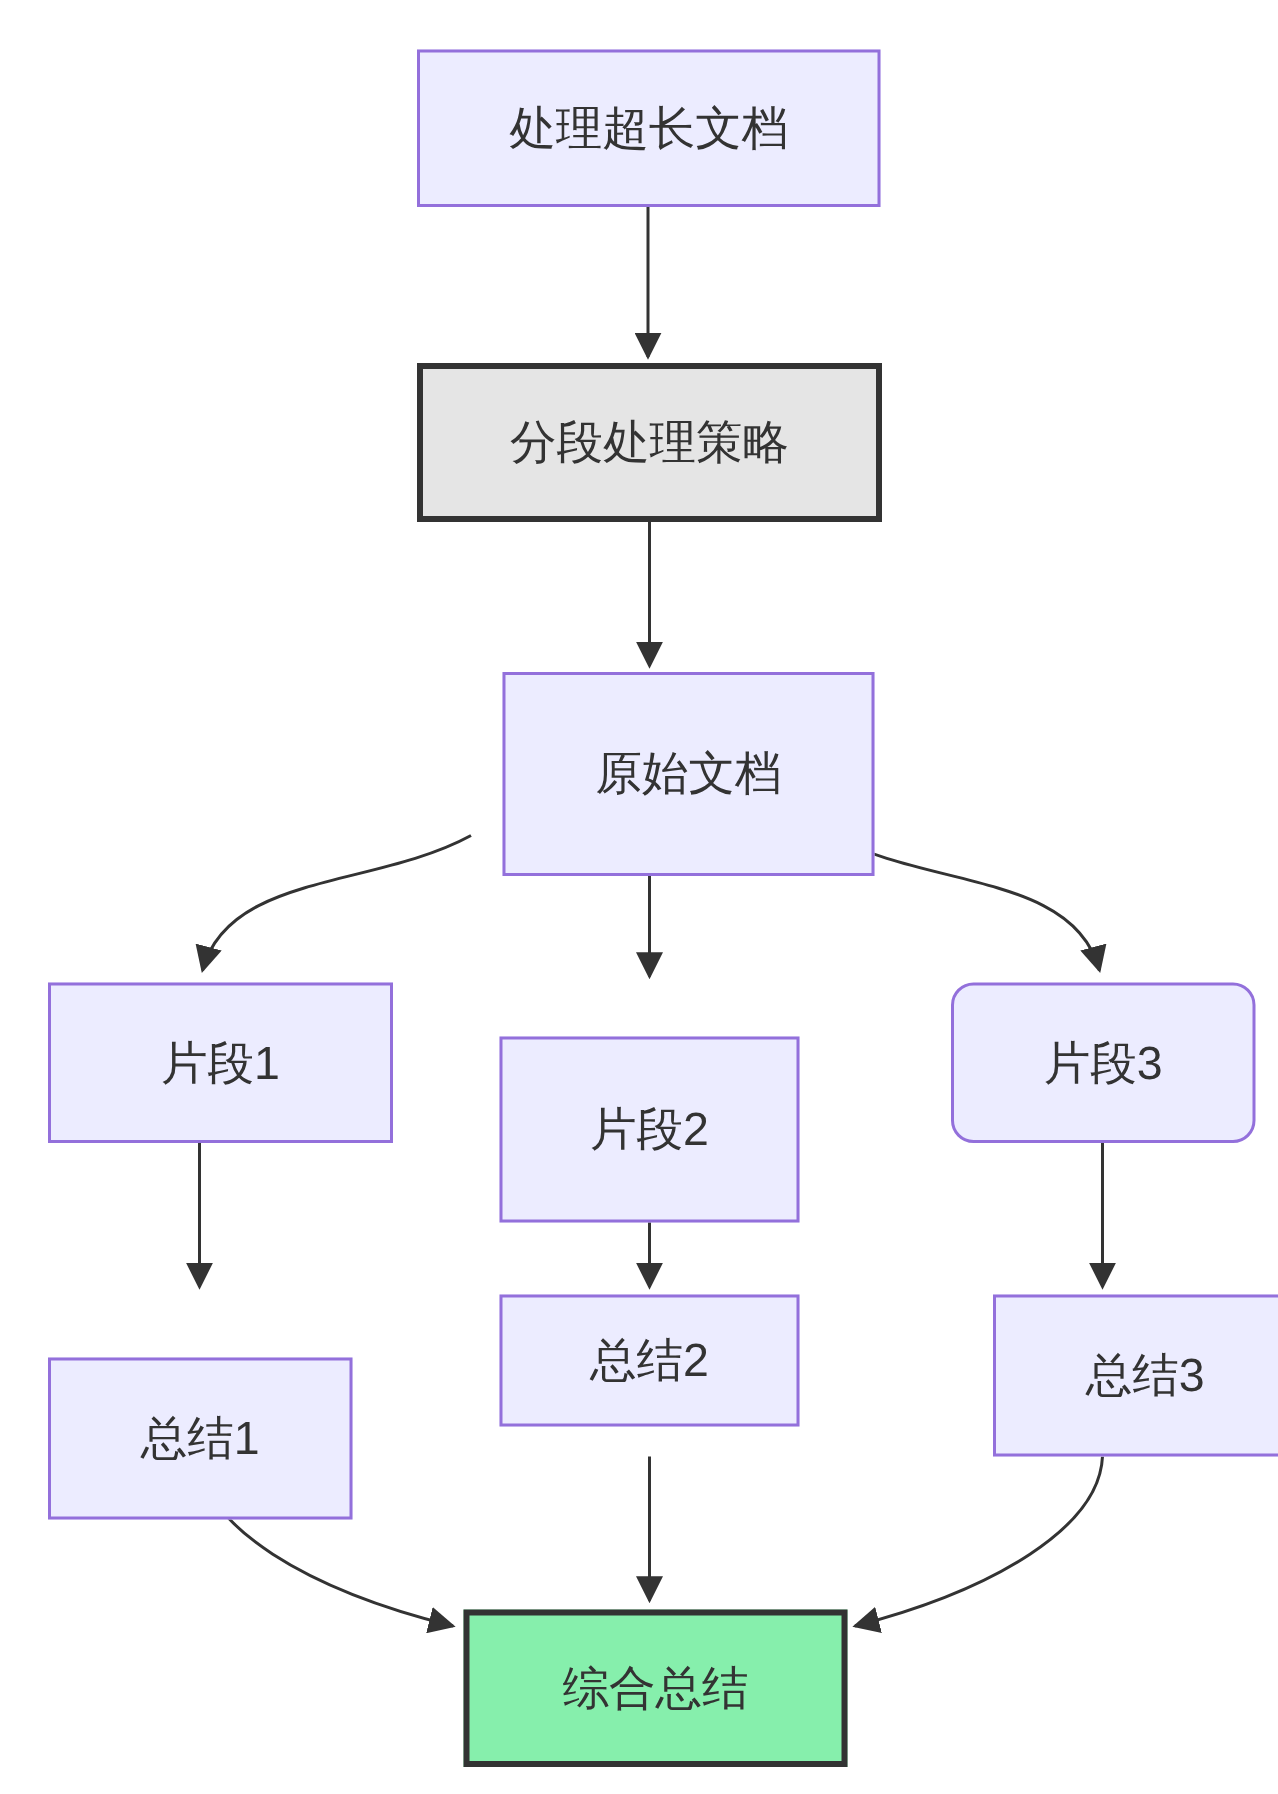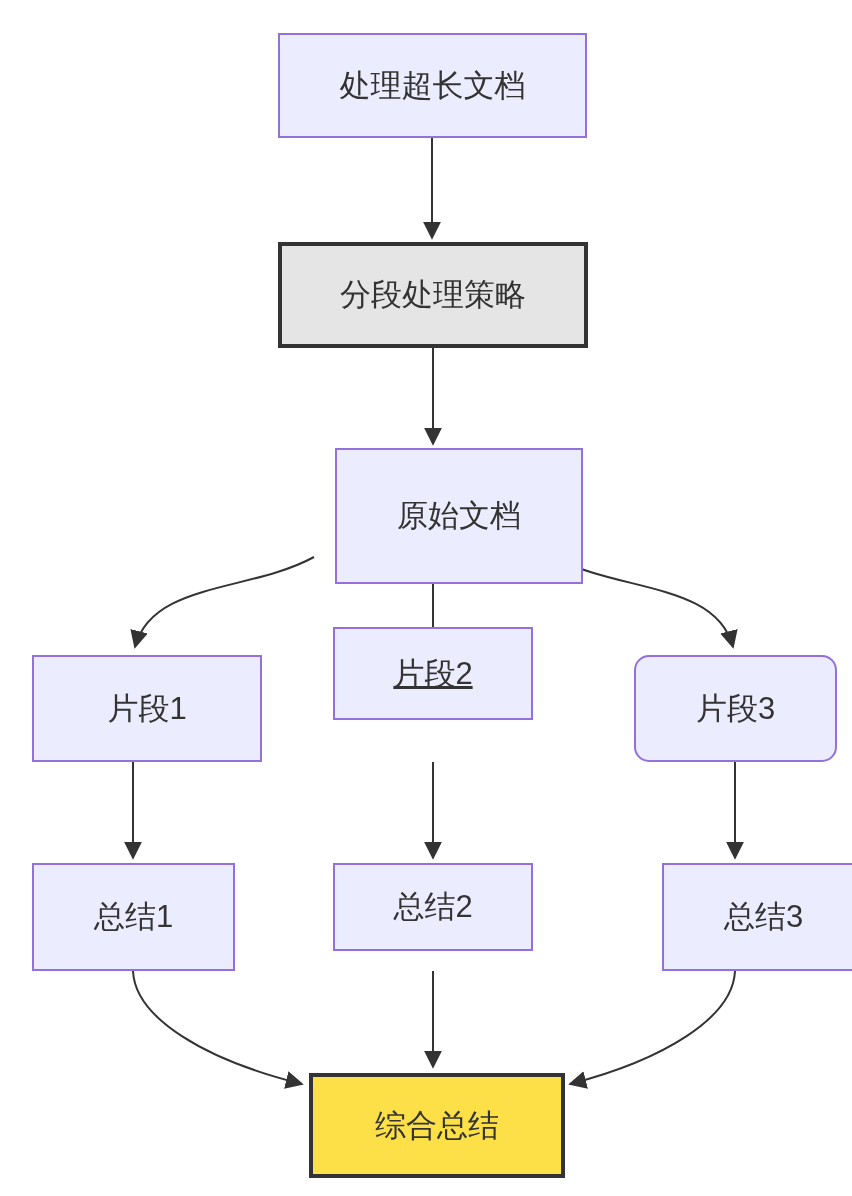--- a/index.html
+++ b/index.html
@@ -39,21 +39,21 @@
     font-size: 31px;
     line-height: 1.2;
     text-align: center;
     white-space: nowrap;
   }
   .node.emph {
     background: #e5e5e5;
     border: 4px solid #333333;
   }
   .node.result {
-    background: #fde047;
+    background: #86efac;
     border: 4px solid #333333;
   }
 </style>
 </head>
 <body>
 
 <div class="canvas">
 
   <svg class="edge-layer" width="852" height="1196" viewBox="0 0 852 1196" xmlns="http://www.w3.org/2000/svg">
     <defs>
@@ -87,29 +87,29 @@
   </div>
 
   <div class="node" style="left:310px; top:448px; width:248px; height:136px;margin-left:25px;">
     <span class="label">原始文档</span>
   </div>
 
   <div class="node" style="left:32px; top:655px; width:230px; height:107px;">
     <span class="label">片段1</span>
   </div>
 
-  <div class="node" style="left:333px; top:627px; width:200px; height:93px;text-decoration:underline;">
+  <div class="node" style="left:333px; top:691px; width:200px; height:124px;">
     <span class="label">片段2</span>
   </div>
 
   <div class="node" style="left:634px; top:655px; width:203px; height:107px;border-radius:15px;">
     <span class="label">片段3</span>
   </div>
 
-  <div class="node" style="left:32px; top:863px; width:203px; height:108px;">
+  <div class="node" style="left:32px; top:905px; width:203px; height:108px;">
     <span class="label">总结1</span>
   </div>
 
   <div class="node" style="left:333px; top:863px; width:200px; height:88px;">
     <span class="label">总结2</span>
   </div>
 
   <div class="node" style="left:662px; top:863px; width:203px; height:108px;">
     <span class="label">总结3</span>
   </div>

